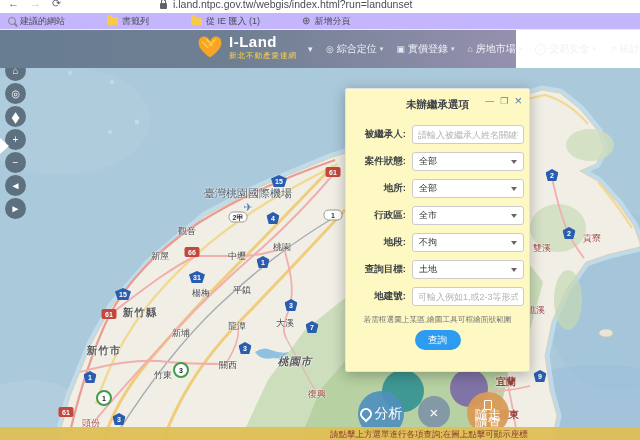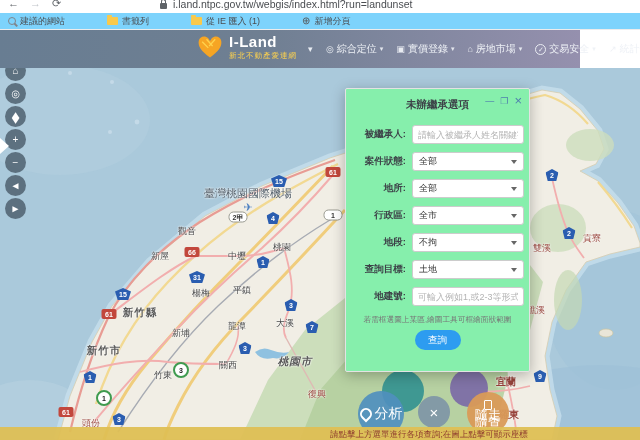--- a/index.html
+++ b/index.html
@@ -7,31 +7,31 @@
   .stage{position:relative;width:640px;height:440px;overflow:hidden;background:#fff;
          font-family:"Liberation Sans",sans-serif; -webkit-font-smoothing:antialiased;}
 
   
   .chrome-top{position:absolute;left:0;top:0;width:640px;height:13px;background:#fff;z-index:80;}
   .nav-ico{position:absolute;top:-3px;font-size:11px;color:#5f6368;}
   .nav-ico.fwd{color:#c0c4c9;}
   .lock{position:absolute;left:160px;top:3px;width:7px;height:6px;background:#5f6368;border-radius:1px;}
   .lock:before{content:"";position:absolute;left:1px;top:-4px;width:3px;height:4px;border:1.4px solid #5f6368;border-bottom:none;border-radius:3px 3px 0 0;}
   .url{position:absolute;left:173px;top:-2px;font-size:10.5px;color:#4a4d51;white-space:nowrap;}
-  .chrome-bar{position:absolute;left:0;top:13px;width:640px;height:17px;background:#7dd3fc;border-bottom:1px solid #ececec;z-index:80;display:flex;align-items:center;column-gap:42px;padding-left:8px;box-sizing:border-box;}
+  .chrome-bar{position:absolute;left:0;top:13px;width:640px;height:17px;background:#c4b5fd;border-bottom:1px solid #ececec;z-index:80;display:flex;align-items:center;column-gap:42px;padding-left:8px;box-sizing:border-box;}
   .bm{display:flex;align-items:center;font-size:9px;color:#4a4d51;white-space:nowrap;}
   .bm .ic{display:inline-block;margin-right:4px;}
   .ic-mag{width:6px;height:6px;border:1.4px solid #80858b;border-radius:50%;position:relative;}
   .ic-mag:after{content:"";position:absolute;left:5px;top:6px;width:4px;height:1.5px;background:#80858b;transform:rotate(45deg);}
   .ic-folder{width:11px;height:8px;background:#f9c94c;border-radius:1px;position:relative;}
   .ic-folder:before{content:"";position:absolute;left:0;top:-2px;width:5px;height:2px;background:#f9c94c;border-radius:1px 1px 0 0;}
   .ic-globe{font-size:10px;color:#555;line-height:10px;}
 
   
-  .navbar{position:absolute;left:0;top:30px;width:580px;height:38px;z-index:80;
+  .navbar{position:absolute;left:0;top:30px;width:516px;height:38px;z-index:80;
           background:linear-gradient(90deg,#687d92 0%,#6f7f92 45%,#9590ae 100%);}
   .brand{position:absolute;left:196px;top:4px;display:flex;align-items:flex-start;}
   .heart{width:28px;height:26px;margin-right:5px;}
   .brand-txt .t1{font-size:15px;font-weight:bold;color:#fff;line-height:15px;letter-spacing:.5px;}
   .brand-txt .t2{font-size:7.5px;color:#ffd34d;margin-top:2px;letter-spacing:1px;}
   .nav-caret{position:absolute;left:308px;top:14px;color:#e8ecf2;font-size:9px;}
   .menus{position:absolute;left:326px;top:0;height:38px;display:flex;align-items:center;column-gap:13px;}
   .menu-item{display:flex;align-items:center;color:#eef1f6;font-size:10px;white-space:nowrap;cursor:pointer;}
   .menu-item .mi{font-size:9px;margin-right:3px;opacity:.95;}
   .menu-item .mi.ring{width:9px;height:9px;border:1px solid #eef1f6;border-radius:50%;font-size:7px;line-height:9px;text-align:center;font-style:normal;}
@@ -75,21 +75,21 @@
   .fab.closer{left:418px;top:396px;width:32px;height:32px;background:rgba(126,149,166,.92);font-size:15px;}
   .fab.roam{left:467px;top:392px;width:42px;height:42px;background:rgba(217,154,87,.95);font-size:13px;line-height:8px;}
   .pin-ico{width:8px;height:8px;border:2px solid #fff;border-radius:50% 50% 50% 0;transform:rotate(-45deg);}
   .phone-ico{width:6px;height:8px;border:1.2px solid #fff;border-radius:1px;margin-bottom:1px;}
 
   
   .banner{position:absolute;left:0;top:427px;width:640px;height:13px;background:rgba(222,191,84,.95);z-index:40;}
   .banner span{position:absolute;left:330px;top:2px;font-size:8.5px;color:#8e3b2e;white-space:nowrap;text-align:center;}
 
   
-  .dialog{position:absolute;left:345px;top:88px;width:185px;height:284px;background:#86efac;z-index:50;
+  .dialog{position:absolute;left:345px;top:88px;width:185px;height:284px;background:#fef9c3;z-index:50;
           border:1px solid #e3e3e3;border-radius:2px;box-shadow:0 3px 14px rgba(0,0,0,.28);box-sizing:border-box;}
   .dlg-title{text-align:center;font-size:10.5px;font-weight:bold;color:#3d4248;padding-top:9px;}
   .dlg-wins{position:absolute;right:7px;top:6px;display:flex;column-gap:6px;color:#4f7fae;}
   .dlg-wins span{font-size:11px;line-height:12px;cursor:pointer;}
   .dlg-form{margin-top:13px;}
   .frow{display:flex;align-items:center;margin-bottom:8px;padding-left:4px;}
   .frow label{width:62px;text-align:right;font-size:9.5px;font-weight:bold;color:#3d4248;padding-right:6px;box-sizing:border-box;white-space:nowrap;}
   .inp, .sel{width:112px;height:19px;border:1px solid #ccc;border-radius:3px;background:#fff;box-sizing:border-box;font-size:9px;color:#333;}
   .inp{padding:0 5px;font-family:"Liberation Sans",sans-serif;}
   .inp::placeholder{color:#b3b3b3;}

